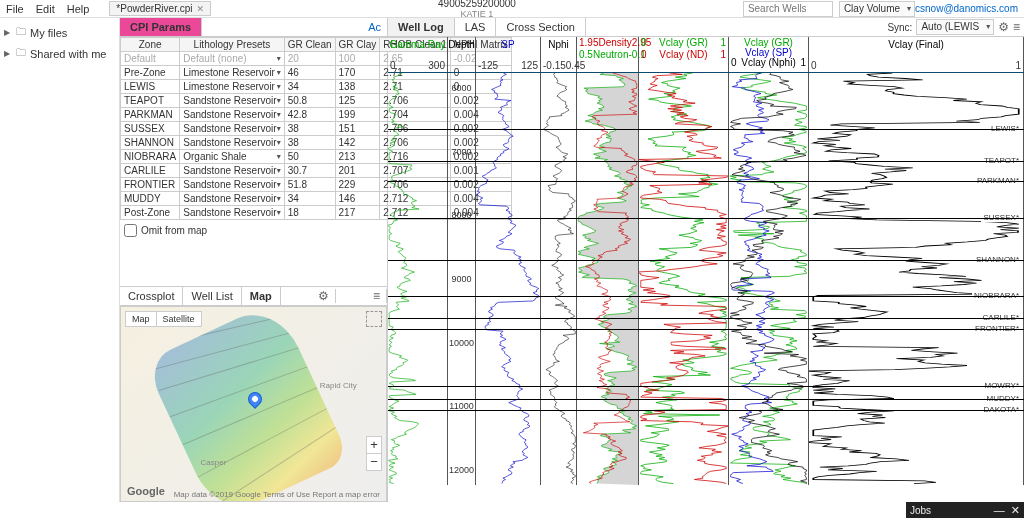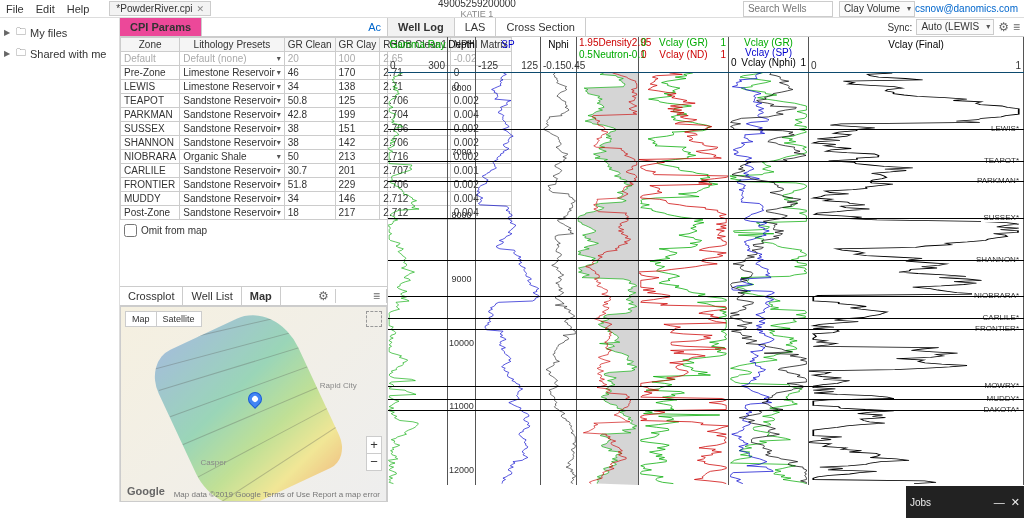--- a/index.html
+++ b/index.html
@@ -64,21 +64,21 @@
   .th { border-right: 1px solid #555; position: relative; text-align: center; }
   .th .label { position: absolute; bottom: 1px; left: 2px; right: 2px; display: flex; justify-content: space-between; }
   .th .title { color: #0a0; position: absolute; top: 2px; left: 0; right: 0; }
   .th .stackrow { position: absolute; left: 0; right: 0; display: flex; justify-content: space-between; padding: 0 2px; }
   .tracks { display: flex; height: 412px; position: relative; }
   .track { border-right: 1px solid #555; position: relative; overflow: hidden; }
   .depth { display: flex; flex-direction: column; justify-content: space-between; text-align: center; padding: 10px 0; font-size: 9px; }
   svg.curve { position: absolute; left: 0; top: 0; width: 100%; height: 100%; }
   .zone-line { position: absolute; left: 0; right: 0; height: 1px; background: #000; }
   .zone-lbl { position: absolute; right: 2px; font-size: 8px; background: #fff; padding: 0 2px; }
-  .jobs { position: absolute; right: 0; bottom: 0; width: 118px; height: 32px; background: #222; color: #eee; font-size: 10px; display: flex; align-items: center; padding: 0 4px; gap: 6px; }
+  .jobs { position: absolute; right: 0; bottom: 0; width: 118px; height: 16px; background: #222; color: #eee; font-size: 10px; display: flex; align-items: center; padding: 0 4px; gap: 6px; }
   .jobs .ctl { margin-left: auto; font-size: 11px; display: flex; gap: 6px; }
 </style>
 </head>
 <body>
 
 <div class="topbar">
   <div class="menu">
     <span>File</span>
     <span>Edit</span>
     <span>Help</span>

